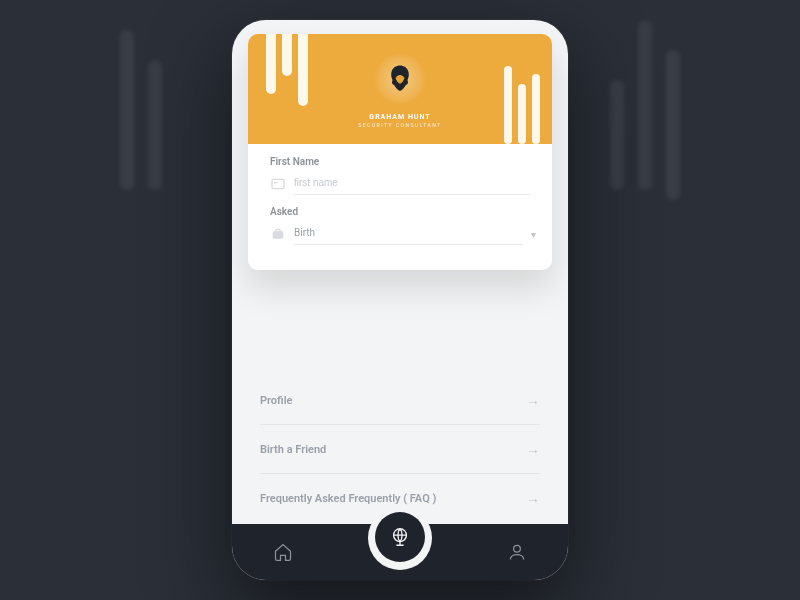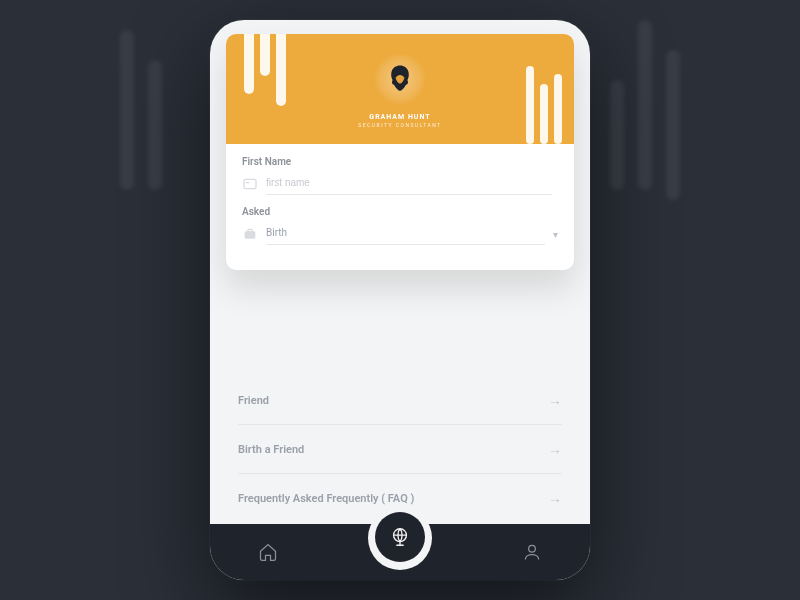--- a/index.html
+++ b/index.html
@@ -14,21 +14,21 @@
   
   .bg-deco { position:absolute; inset:0; filter: blur(2px); opacity:.12; pointer-events:none; }
   .bg-deco .b { position:absolute; background:#9aa0aa; border-radius:8px; }
   .bg1{ left:120px; top:30px; width:14px; height:160px; }
   .bg2{ left:148px; top:60px; width:14px; height:130px; }
   .bg3{ right:120px; top:50px; width:14px; height:150px; }
   .bg4{ right:148px; top:20px; width:14px; height:170px; }
   .bg5{ right:176px; top:80px; width:14px; height:110px; }
 
   .phone {
-    width: 380px; height: 560px;
+    width: 336px; height: 560px;
     background: #f3f4f5;
     border-radius: 34px;
     box-shadow: 0 30px 80px rgba(0,0,0,.55), 0 0 0 1px rgba(255,255,255,.05);
     position: relative;
     overflow: hidden;
   }
 
   .card {
     position:absolute; left:16px; right:16px; top:14px;
     background:#fff; border-radius:10px;
@@ -52,21 +52,21 @@
     width:56px; height:56px; border-radius:50%;
     background: radial-gradient(circle, rgba(255,255,255,.35) 0%, rgba(255,255,255,.12) 50%, rgba(255,255,255,0) 66%);
     display:flex; align-items:center; justify-content:center;
     position:relative; z-index:2;
   }
   .avatar-halo svg{ width:36px; height:36px; }
   .banner-name{ color:#fff; font-size:7px; letter-spacing:1px; margin-top:6px; font-weight:700; z-index:2; }
   .banner-sub{ color:rgba(255,255,255,.8); font-size:5px; letter-spacing:1.5px; margin-top:1px; z-index:2; }
 
   .form { padding: 12px 16px 0 16px; }
-  .group { margin-bottom: 10px; }
+  .group { margin-bottom: 10px; margin-left: 6px; }
   .label { font-size: 10px; font-weight:600; color:#8d9199; margin-bottom:6px; }
   .row { display:flex; align-items:center; gap:8px; border-bottom:1px solid transparent;}
   .row .icon { width:16px; height:16px; color:#d9dbe0; flex:0 0 16px; display:flex; align-items:center; justify-content:center;}
   .inp {
     flex:1; border:none; border-bottom:1px solid #e6e7ea;
     font-size:10px; padding:4px 0 6px 0; outline:none; color:#6b6f78;
     background:transparent;
   }
   .inp::placeholder{ color:#c6c9d0; }
   .two .inp:first-of-type{ margin-right:6px; }
@@ -165,21 +165,21 @@
           <div class="sel-value">Birth</div>
           <span class="chev">▾</span>
         </div>
       </div>
 
     </div>
   </div>
 
   <div class="links">
     <div class="link-item">
-      <span>Friend</span>
+      <span>Profile</span>
       <span class="arrow">→</span>
     </div>
     <div class="link-item">
       <span>Birth a Friend</span>
       <span class="arrow">→</span>
     </div>
     <div class="link-item">
       <span>Frequently Asked Frequently ( FAQ )</span>
       <span class="arrow">→</span>
     </div>

